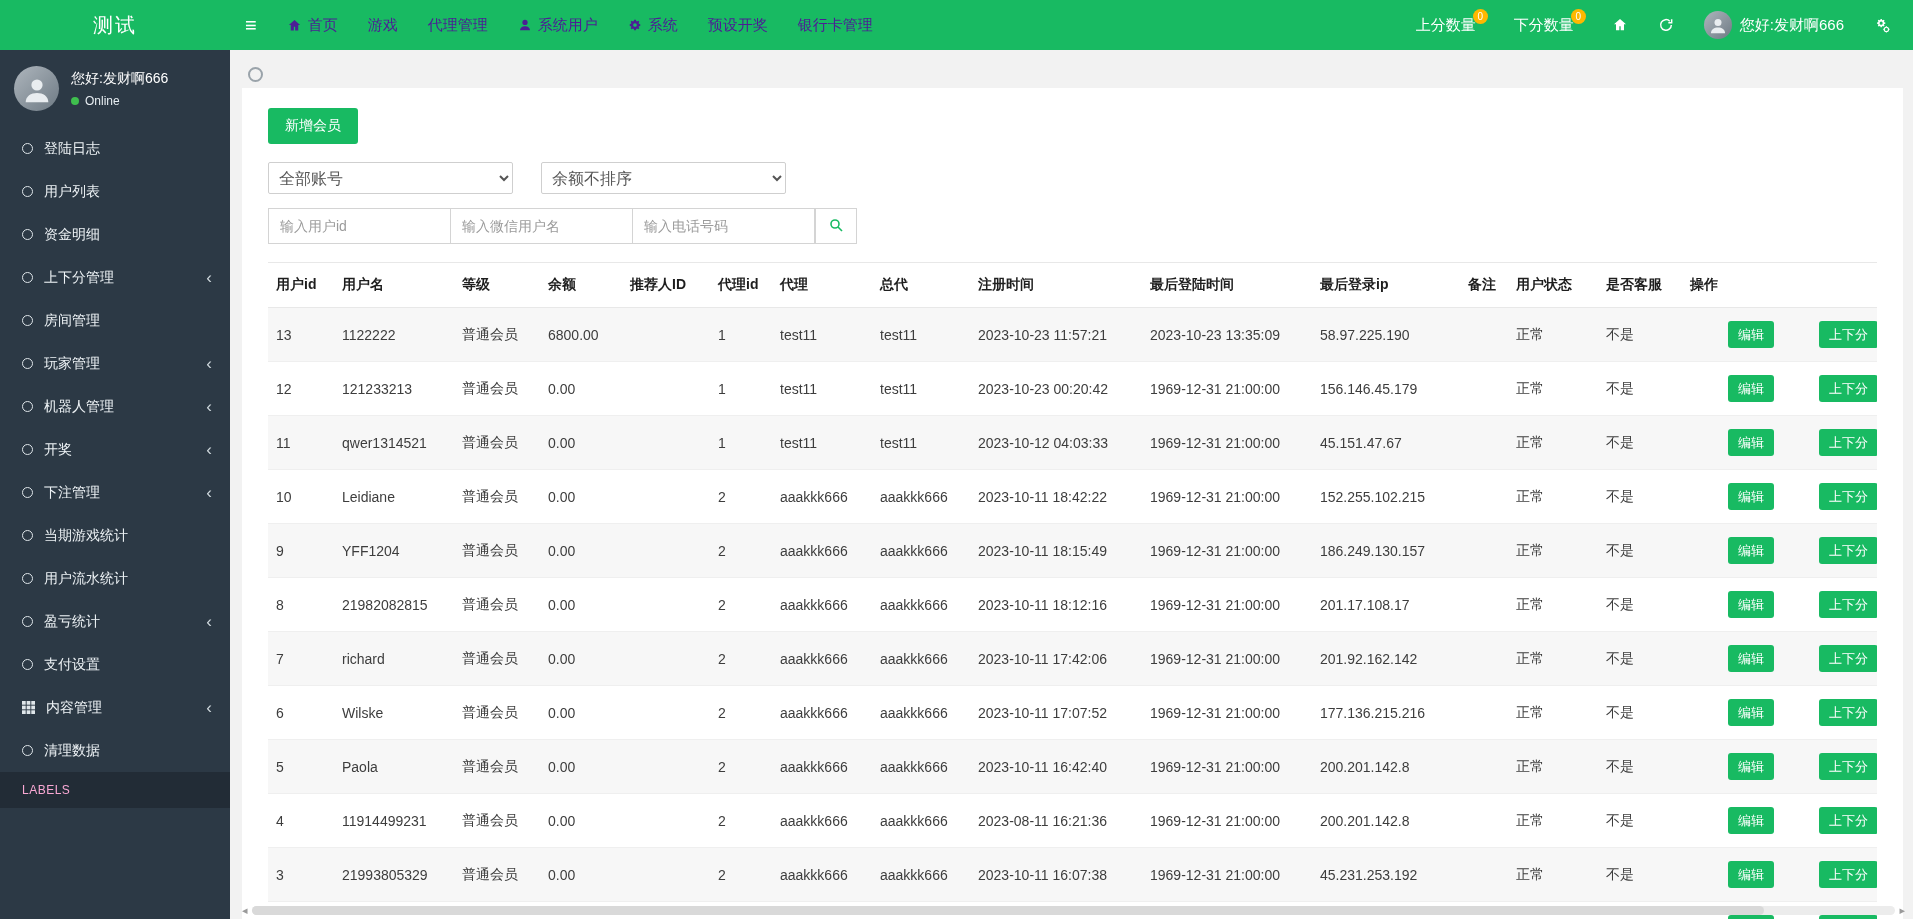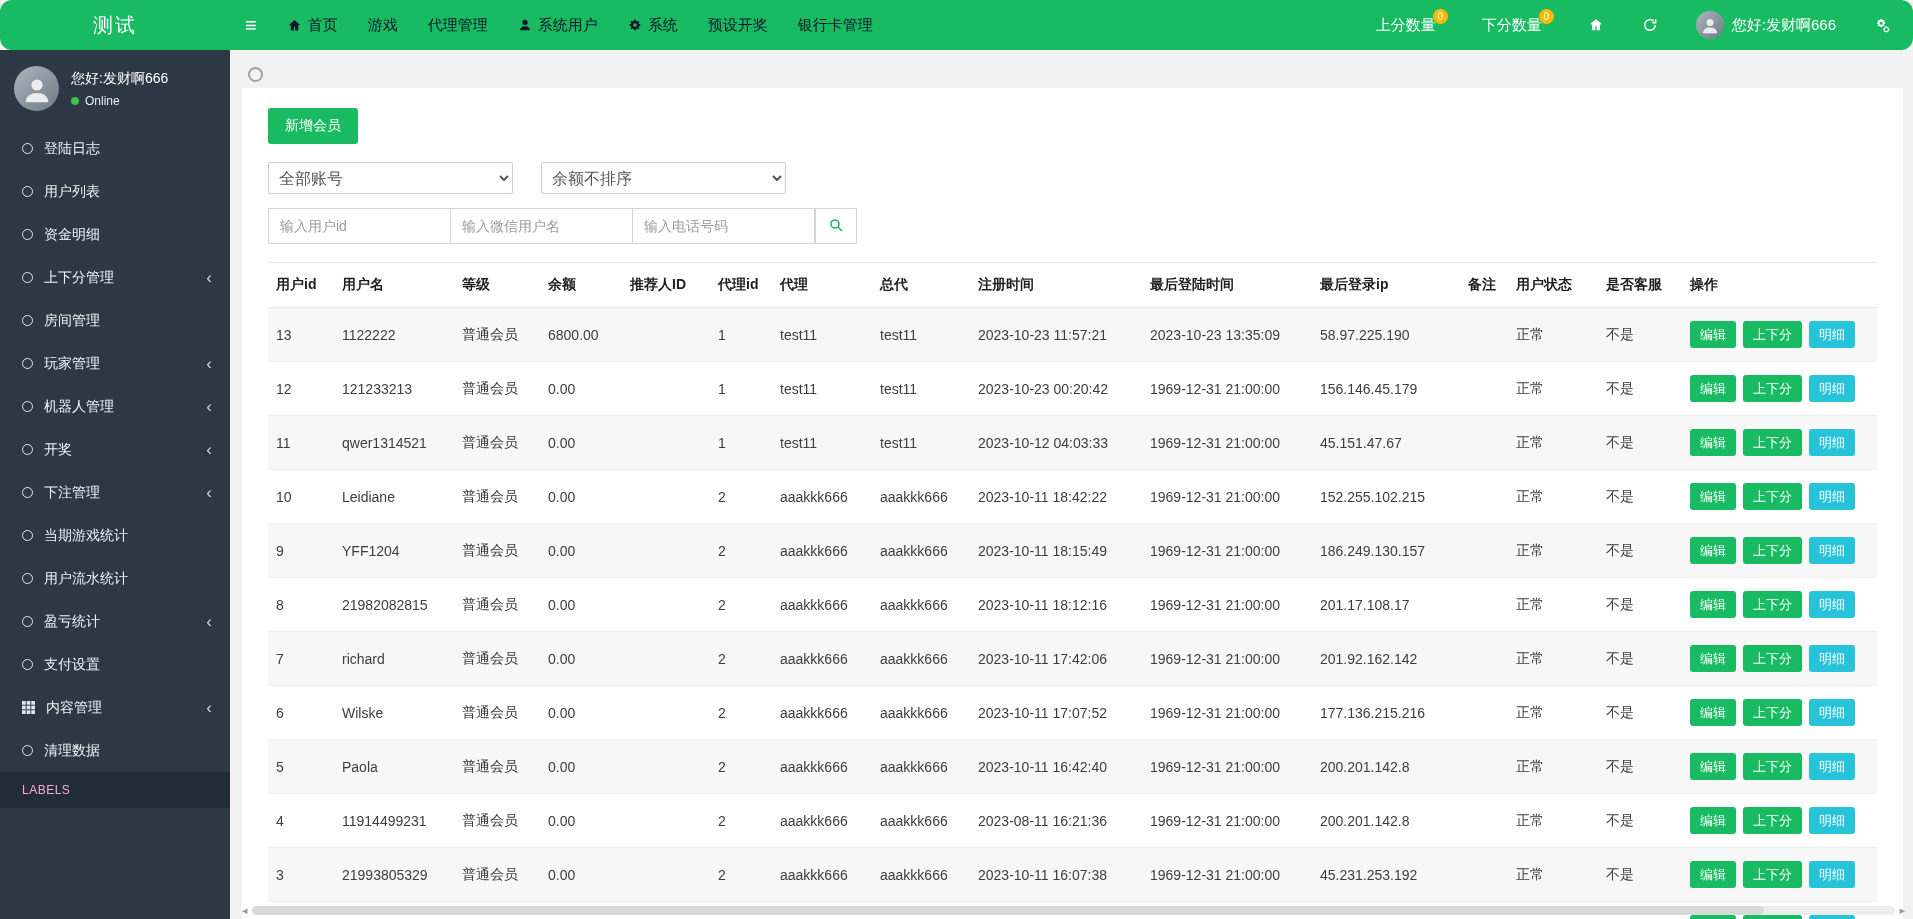--- a/index.html
+++ b/index.html
@@ -7,38 +7,38 @@
   body {
     font-family:"Liberation Sans","DejaVu Sans",sans-serif;
     font-size:14px; color:#333; background:#f2f2f2;
   }
   a { text-decoration:none; color:inherit; cursor:pointer; }
   button { font-family:inherit; cursor:pointer; }
 
   
   .navbar {
     position:fixed; top:0; left:0; right:0; height:50px;
-    background:#18ba62; display:flex; align-items:stretch; z-index:20;border-radius:12px;
+    background:#18ba62; display:flex; align-items:stretch; z-index:20;
   }
   .brand {
     width:230px; flex:none; display:flex; align-items:center; justify-content:center;
     color:#fff; font-size:20px; letter-spacing:2px;
   }
   .hamburger {
     color:#fff; font-size:20px; display:flex; align-items:center;
     padding:0 15px; cursor:pointer;
   }
   .nav-menu { display:flex; align-items:stretch; }
   .nav-item {
     display:flex; align-items:center; gap:6px; padding:0 15px;
-    color:#0f172a; font-size:15px; white-space:nowrap;
+    color:#4c1d95; font-size:15px; white-space:nowrap;
   }
   .nav-ico { display:inline-flex; align-items:center; }
   .nav-right {
-    margin-left:auto; display:flex; align-items:center; gap:38px;
+    margin-left:auto; display:flex; align-items:center; gap:30px;
     padding-right:22px; color:#fff;
   }
   .score-link { position:relative; font-size:15px; color:#fff; padding-right:8px; }
   .badge {
     position:absolute; top:-7px; right:-4px; background:#ffb800; color:#fff;
     min-width:15px; height:15px; line-height:15px; border-radius:8px;
     font-size:10px; text-align:center; padding:0 4px;
   }
   .nav-ico-btn { display:inline-flex; align-items:center; color:#fff; }
   .nav-user { display:flex; align-items:center; gap:8px; font-size:15px; }
@@ -111,21 +111,21 @@
     white-space:nowrap; overflow:hidden;
   }
   .user-table td {
     font-size:14px; color:#3d3d3d; padding:13px 8px;
     border-bottom:1px solid #efefef; white-space:nowrap; overflow:hidden;
   }
   .user-table tbody tr:nth-child(odd) td { background:#f7f7f7; }
   .actions-cell { white-space:nowrap; }
   .tbl-btn {
     border:none; border-radius:3px; color:#fff; height:27px; padding:0 10px;
-    font-size:13px; margin-right:7px;
+    font-size:13px; margin-right:7px;margin-left:38px;
   }
   .btn-edit, .btn-score { background:#18ba62; }
   .btn-detail { background:#26c3d9; }
 
   
   .hscroll {
     position:fixed; left:242px; right:8px; bottom:2px; height:13px;
     display:flex; align-items:center; gap:4px; z-index:25;
   }
   .hs-arrow { color:#9a9a9a; font-size:11px; line-height:1; cursor:pointer; }

